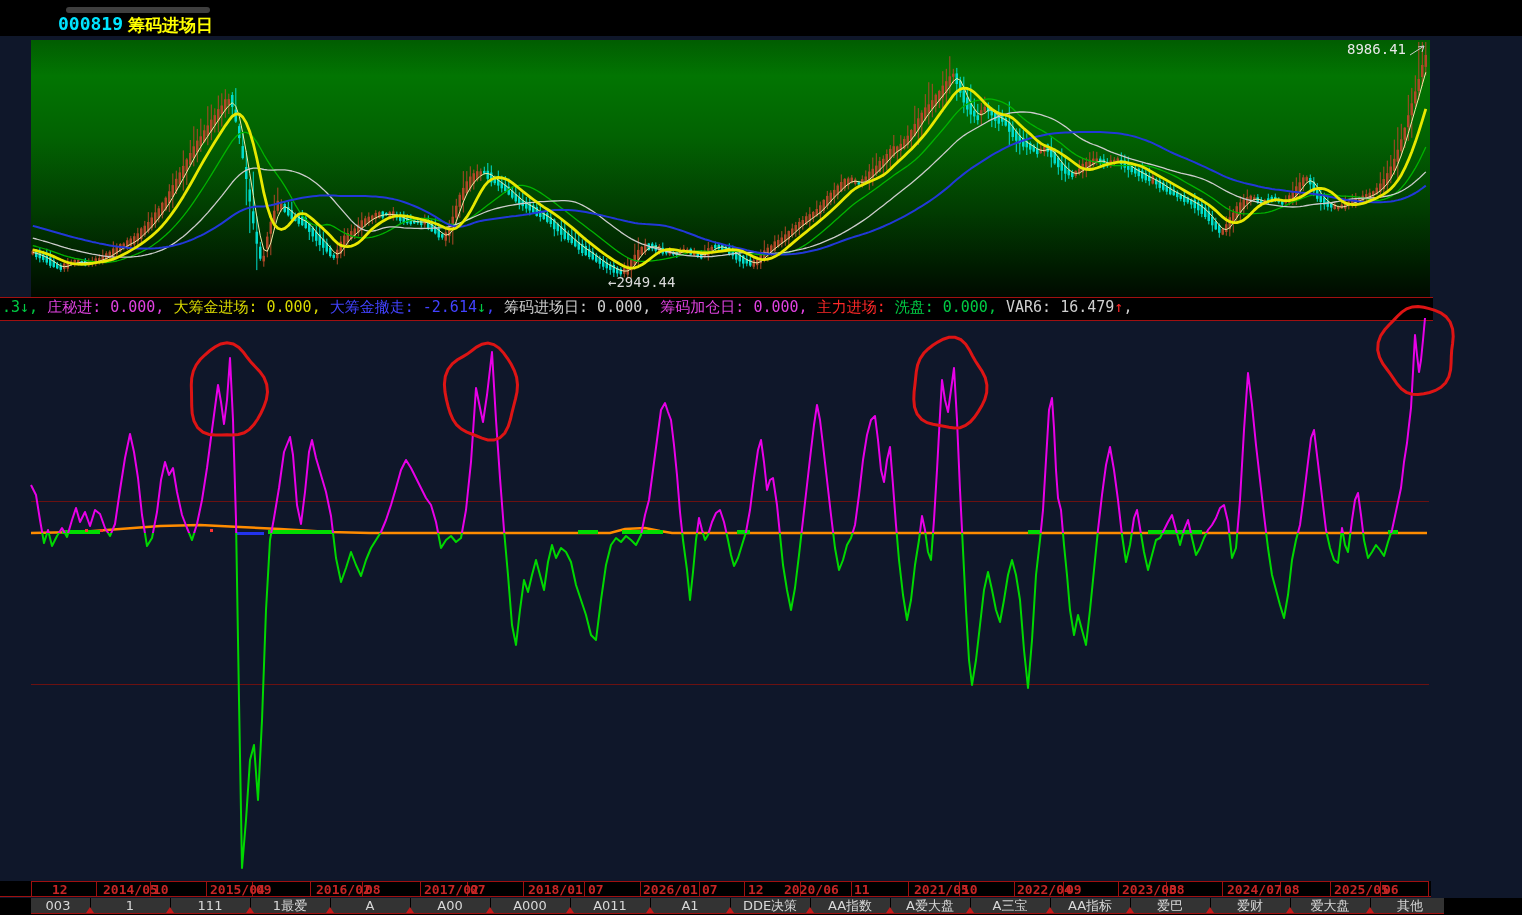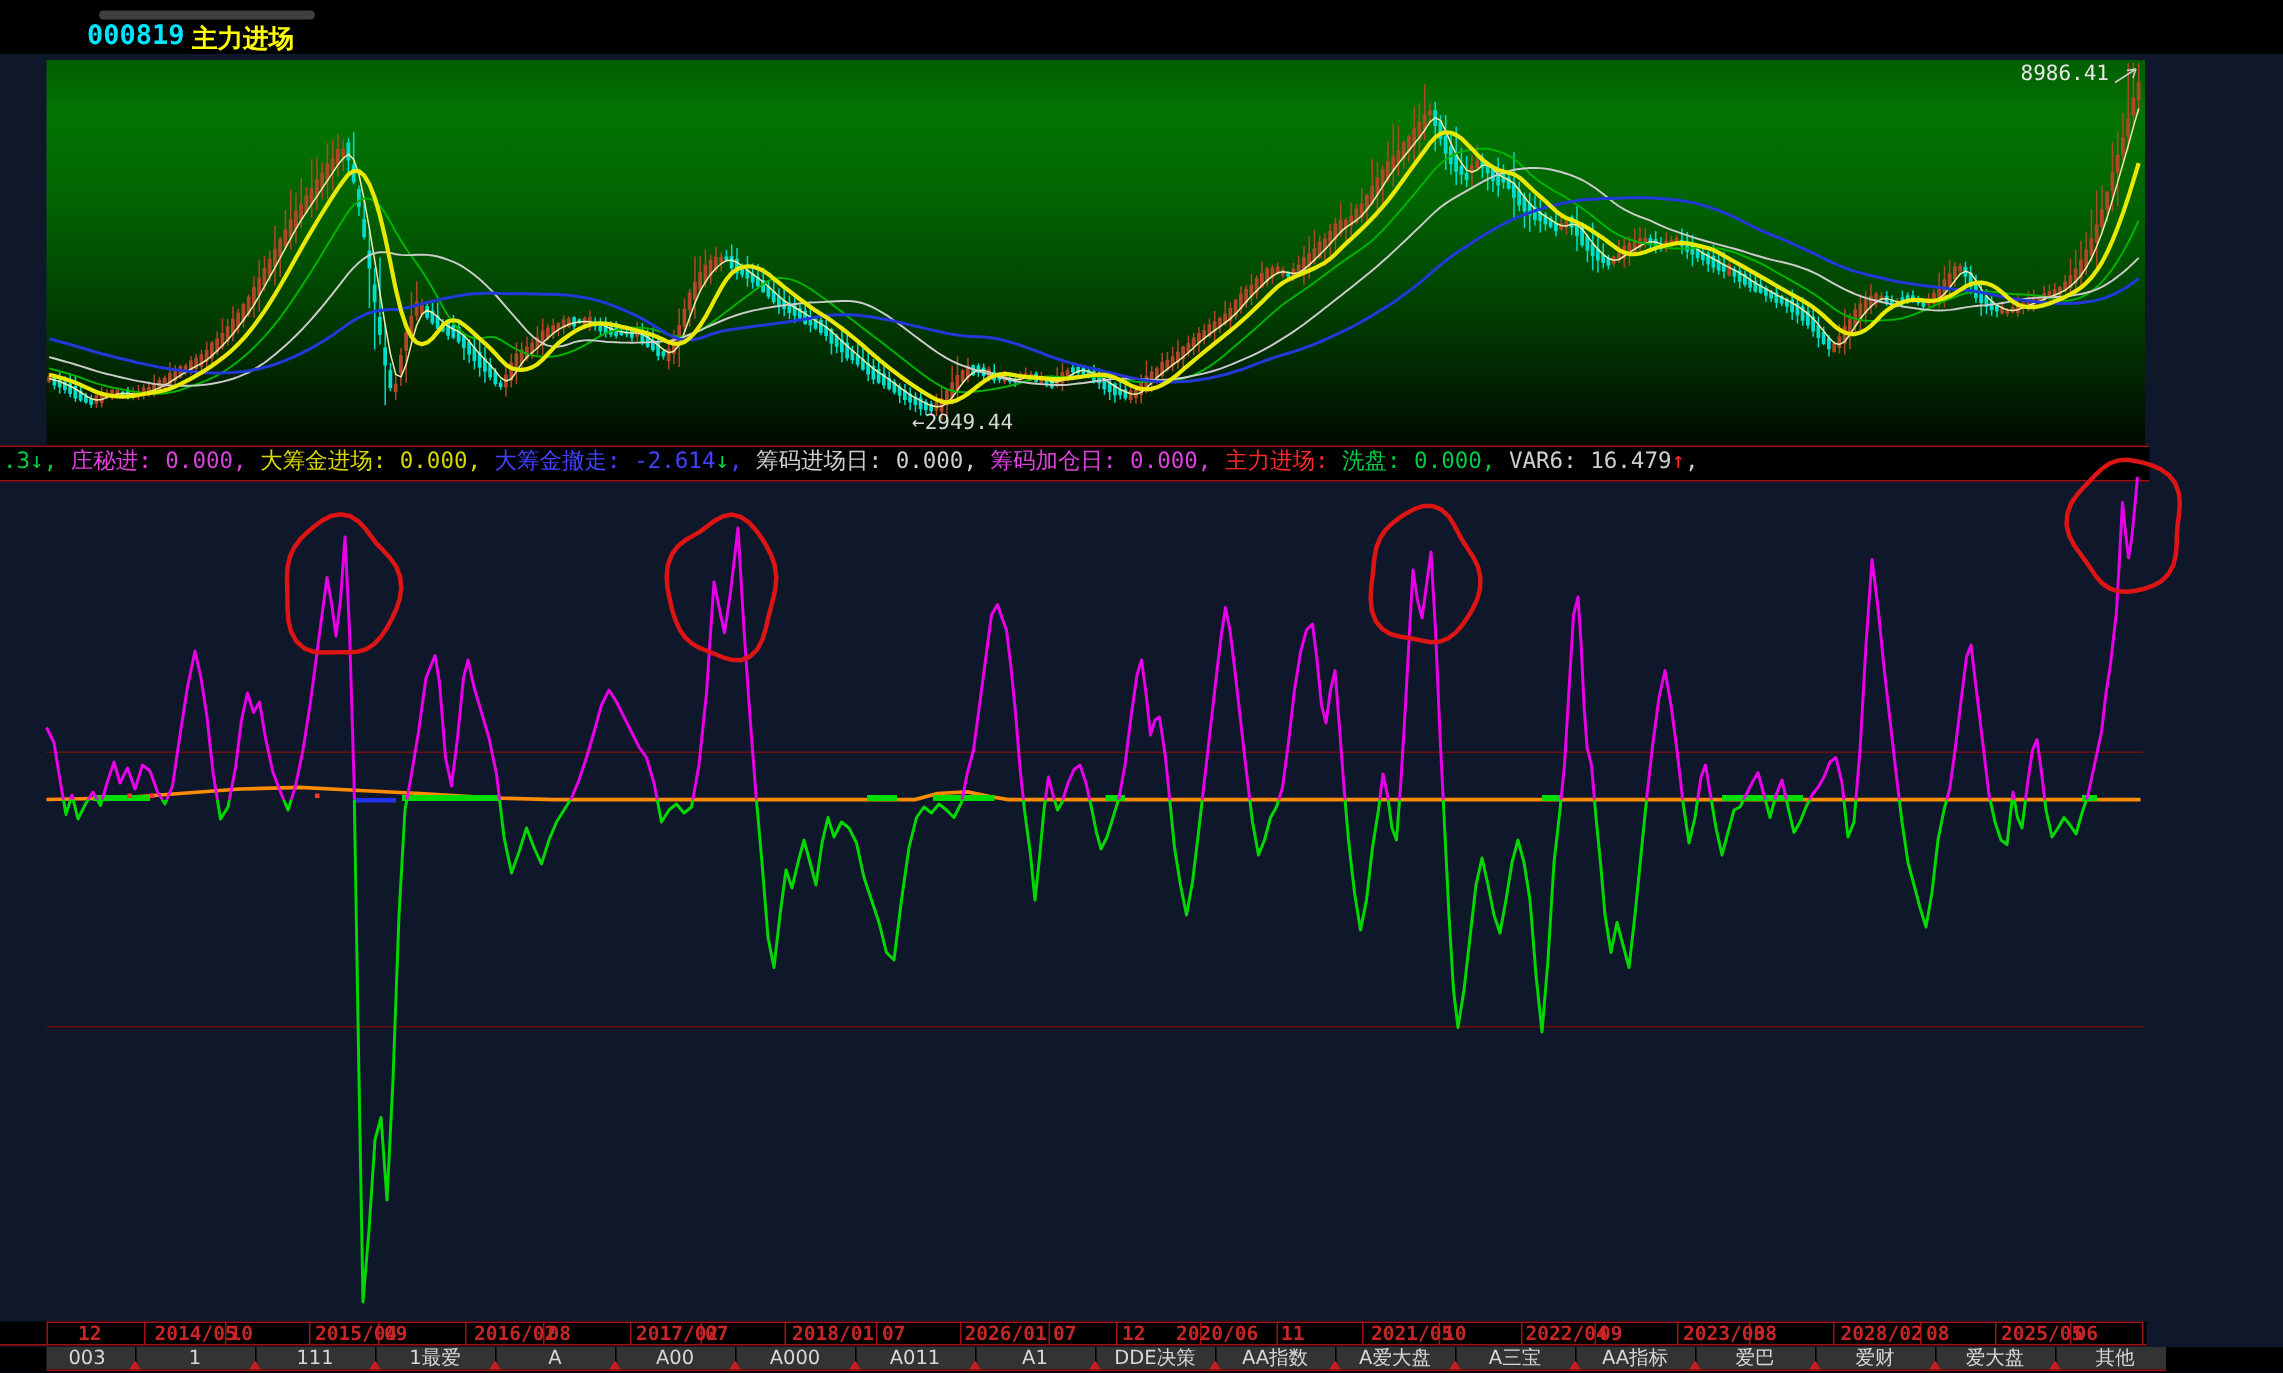--- a/index.html
+++ b/index.html
@@ -39,21 +39,21 @@
             border-left:4px solid transparent;border-right:4px solid transparent;border-bottom:6px solid #c41c1c;}
 </style>
 </head>
 <body>
 
 <div id="screen">
 
   <div id="titlebar" class="abs">
     <div id="title-grip" class="abs"></div>
     <span id="stock-code" class="abs">000819</span>
-    <span id="stock-name" class="abs">主力进场</span>
+    <span id="stock-name" class="abs">筹码进场日</span>
   </div>
 
   <div id="kwrap" class="abs">
     <svg id="ksvg" width="1399" height="257">
         <g>
           <rect x="1.3" y="208.7" width="1" height="6.7" fill="#b04828"></rect>
           <rect x="0.5" y="211.1" width="2.5" height="3.3" fill="#b04828"></rect>
           <rect x="4.8" y="209.2" width="1" height="10.4" fill="#00ddcc"></rect>
           <rect x="4.0" y="211.5" width="2.5" height="5.5" fill="#00ddcc"></rect>
           <rect x="8.3" y="208.2" width="1" height="14.2" fill="#00ddcc"></rect>
@@ -944,21 +944,21 @@
       <div class="date-label" style="left: 702px;">07</div>
       <div class="date-label" style="left: 748px;">12</div>
       <div class="date-label" style="left: 784px;">2020/06</div>
       <div class="date-label" style="left: 854px;">11</div>
       <div class="date-label" style="left: 914px;">2021/05</div>
       <div class="date-label" style="left: 962px;">10</div>
       <div class="date-label" style="left: 1017px;">2022/04</div>
       <div class="date-label" style="left: 1066px;">09</div>
       <div class="date-label" style="left: 1122px;">2023/03</div>
       <div class="date-label" style="left: 1169px;">08</div>
-      <div class="date-label" style="left: 1227px;">2028/02</div>
+      <div class="date-label" style="left: 1227px;">2024/07</div>
       <div class="date-label" style="left: 1284px;">08</div>
       <div class="date-label" style="left: 1334px;">2025/05</div>
       <div class="date-label" style="left: 1383px;">06</div>
     </div>
 
   <div id="tabbar" class="abs">
     <div class="bar-bg"></div>
     <div class="bar-underline"></div>
   <div class="tab-label" style="left: 58px;">003</div>
       <div class="tab-label" style="left: 130px;">1</div>

